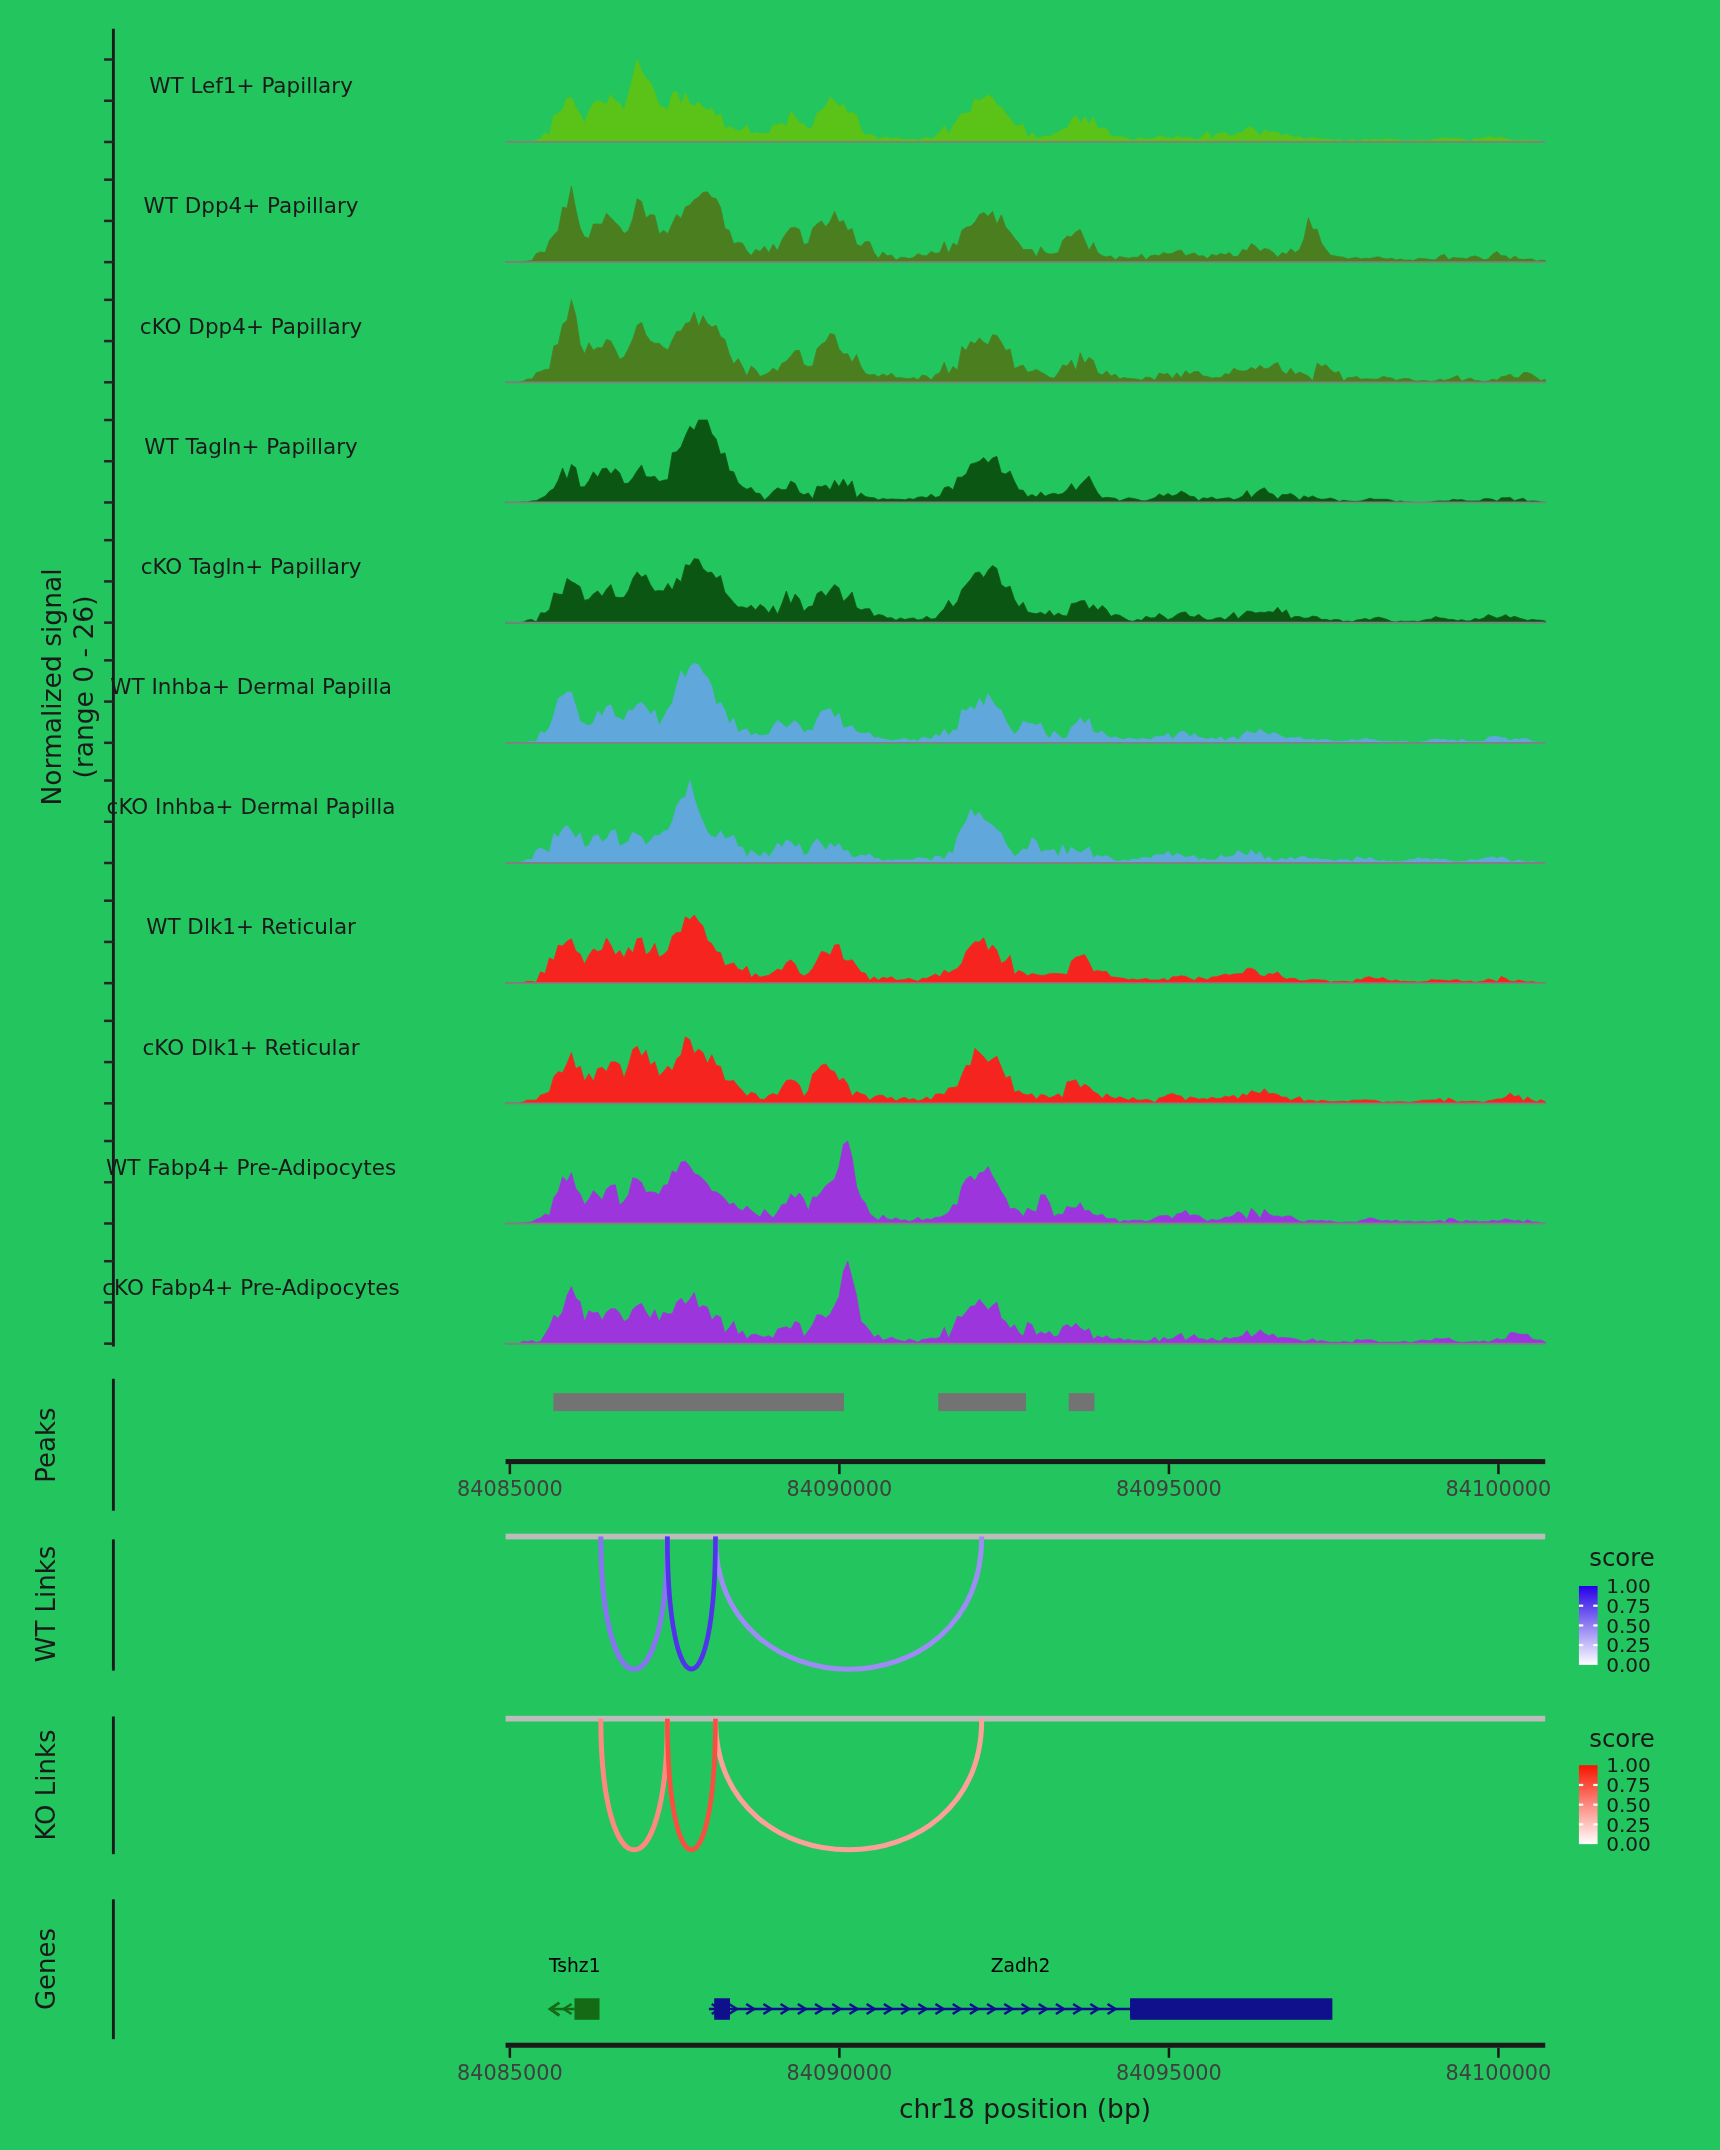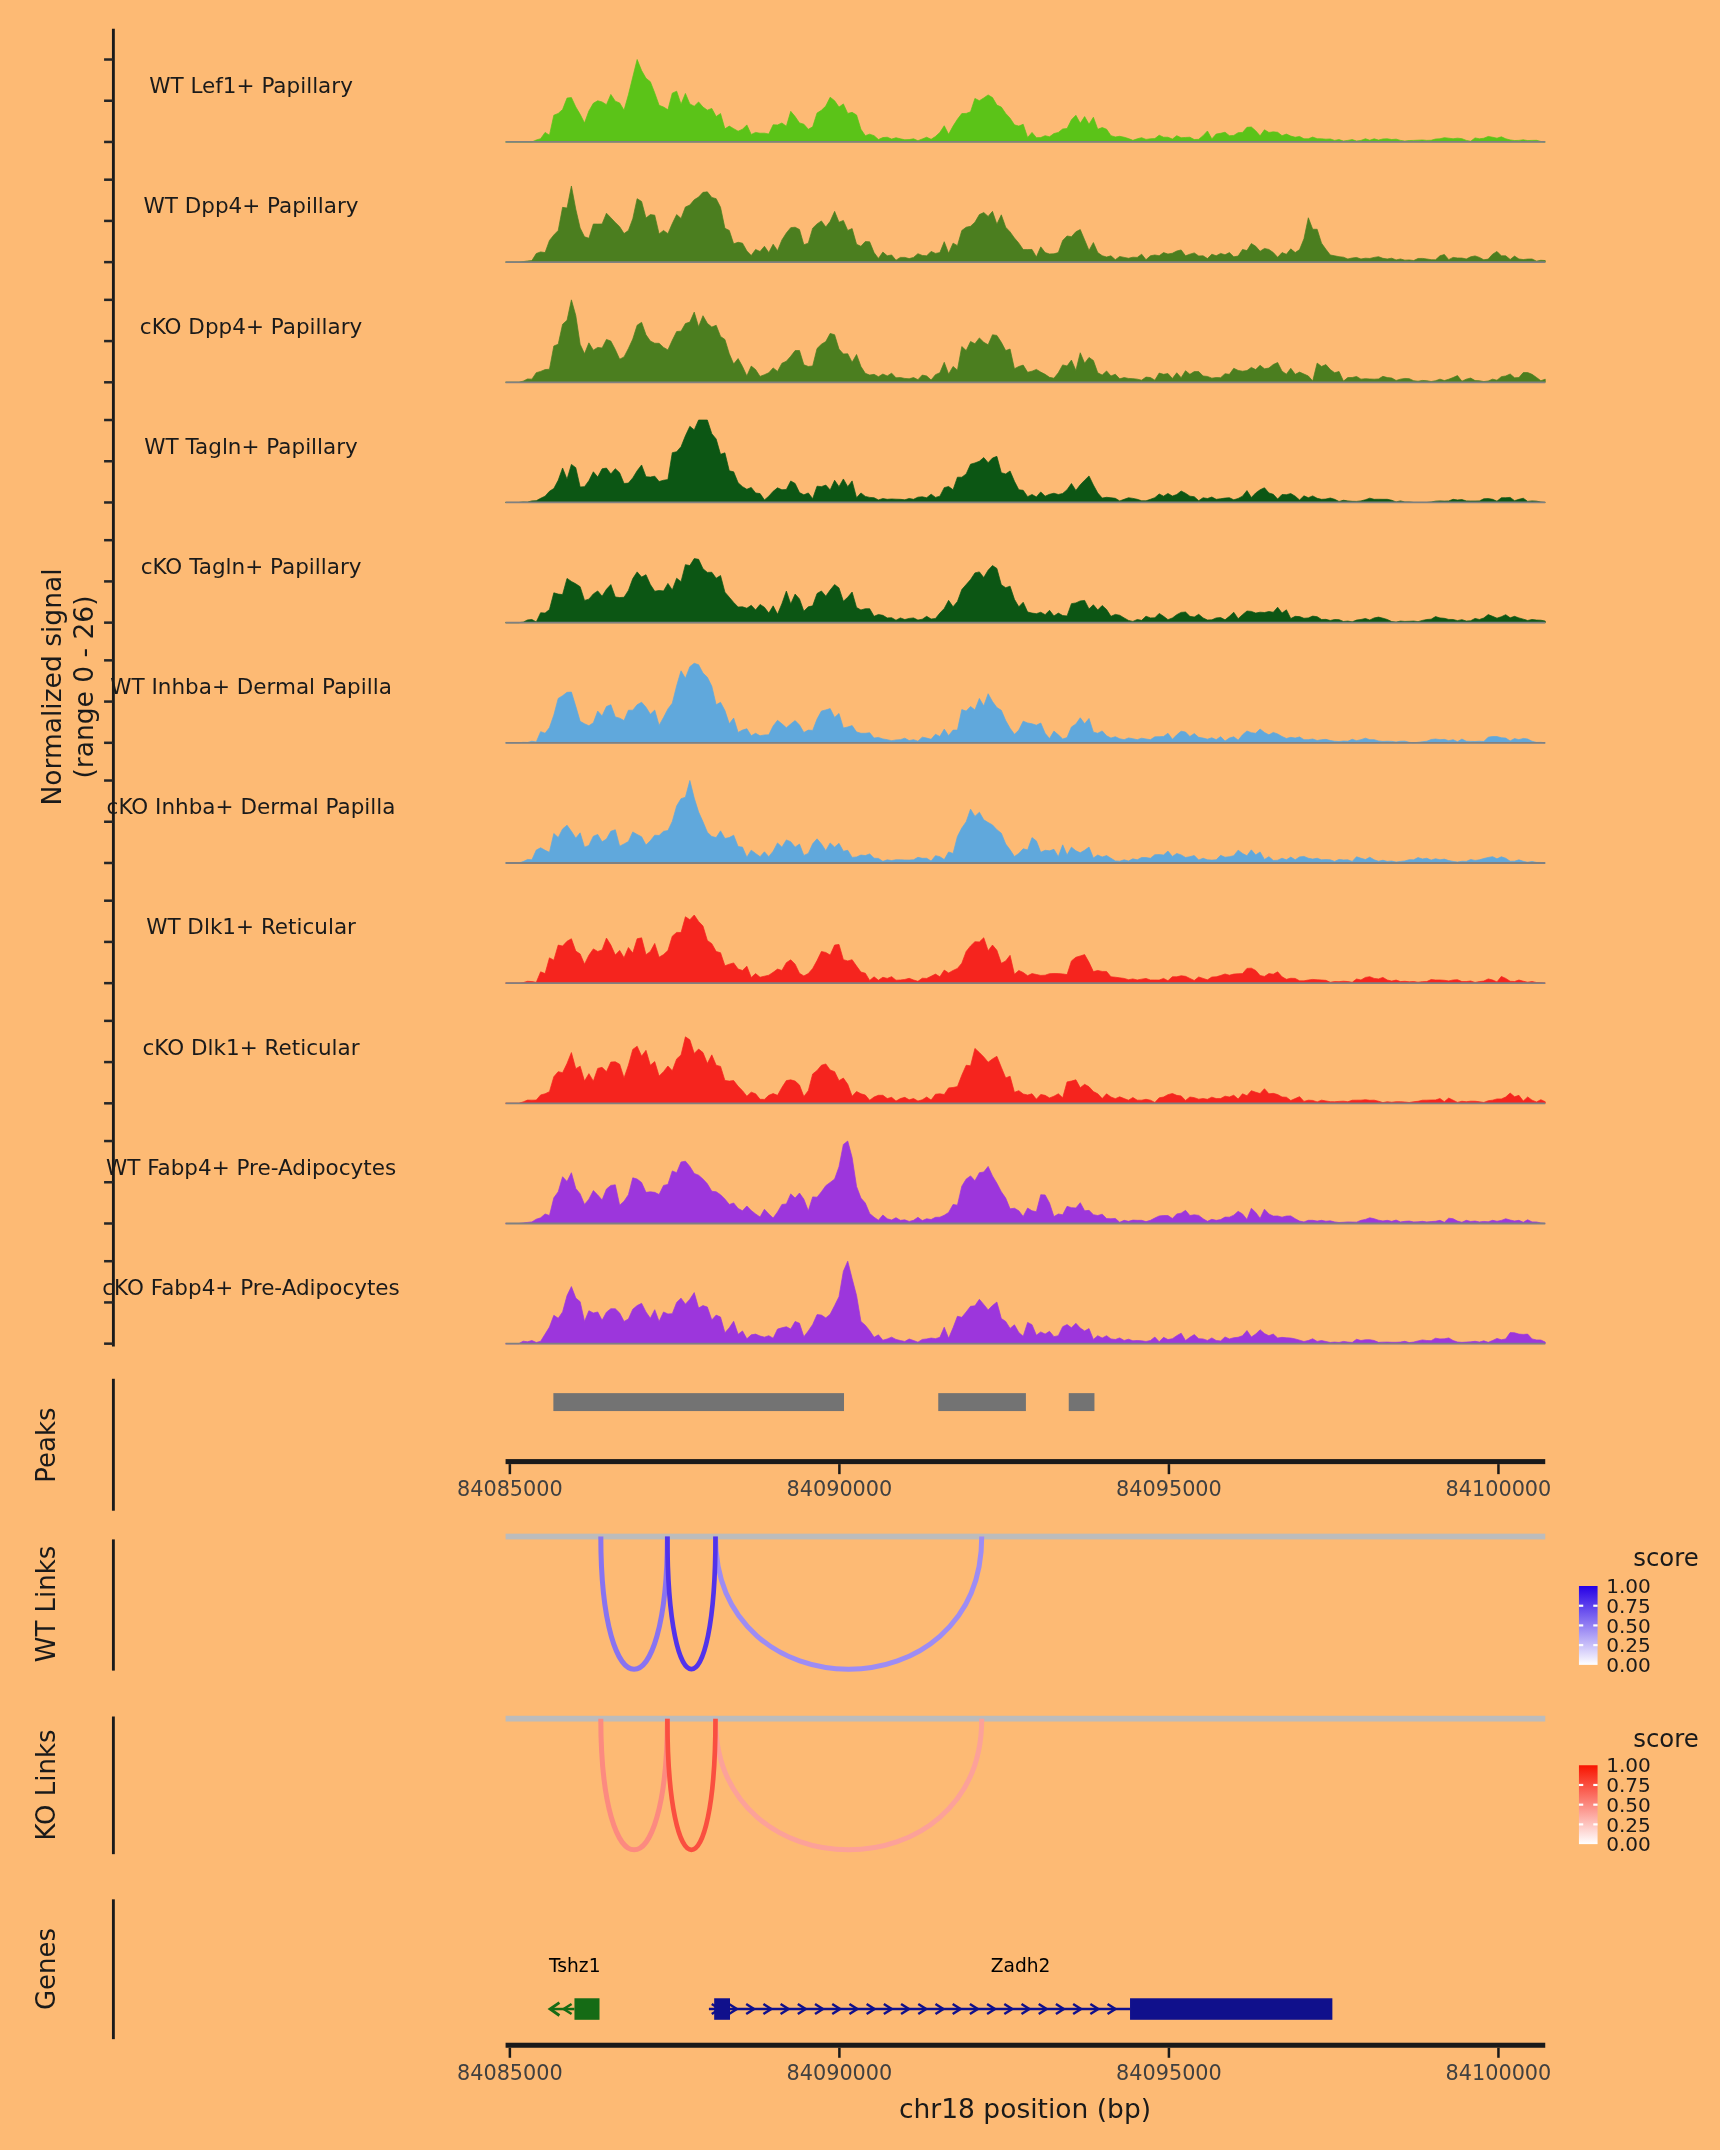--- a/index.html
+++ b/index.html
@@ -1,23 +1,23 @@
 <!DOCTYPE html>
 <html style="font-size:11.5px"><head>
 <meta charset="utf-8">
 <style>
   html,body{margin:0;padding:0;background:#ffffff;}
-  .fig{position:relative;width:1721px;height:2151px;background:#fdba74;overflow:hidden;
+  .fig{position:relative;width:1721px;height:2151px;background:#22c55e;overflow:hidden;
        font-family:"DejaVu Sans","Liberation Sans",sans-serif;color:#1a1a1a;}
   .fig svg{position:absolute;left:0;top:0;}
   .rot{position:absolute;transform:translate(-50%,-50%) rotate(-90deg);transform-origin:center;
        white-space:nowrap;color:#1a1a1a;}
   .ylab{font-size:26.5px;text-align:center;line-height:1.2;}
   .rowlab{font-size:26px;}
-  .legend-title{position:absolute;transform:translate(-50%,-50%);font-size:24.4px;color:#1a1a1a;margin-left:44px;}
+  .legend-title{position:absolute;transform:translate(-50%,-50%);font-size:24.4px;color:#1a1a1a;}
   .xlab{position:absolute;transform:translate(-50%,-50%);font-size:26.5px;color:#1a1a1a;text-align:center;}
 </style>
 </head>
 <body>
 
 <div class="fig">
   <svg id="chart" width="1721" height="2151" viewBox="0 0 2400 3000">
       <line x1="158" y1="40" x2="158" y2="1878" stroke="#1a1a1a" stroke-width="4"></line>
       <line x1="158" y1="1923" x2="158" y2="2107" stroke="#1a1a1a" stroke-width="4"></line>
       <line x1="158" y1="2147" x2="158" y2="2330" stroke="#1a1a1a" stroke-width="4"></line>

